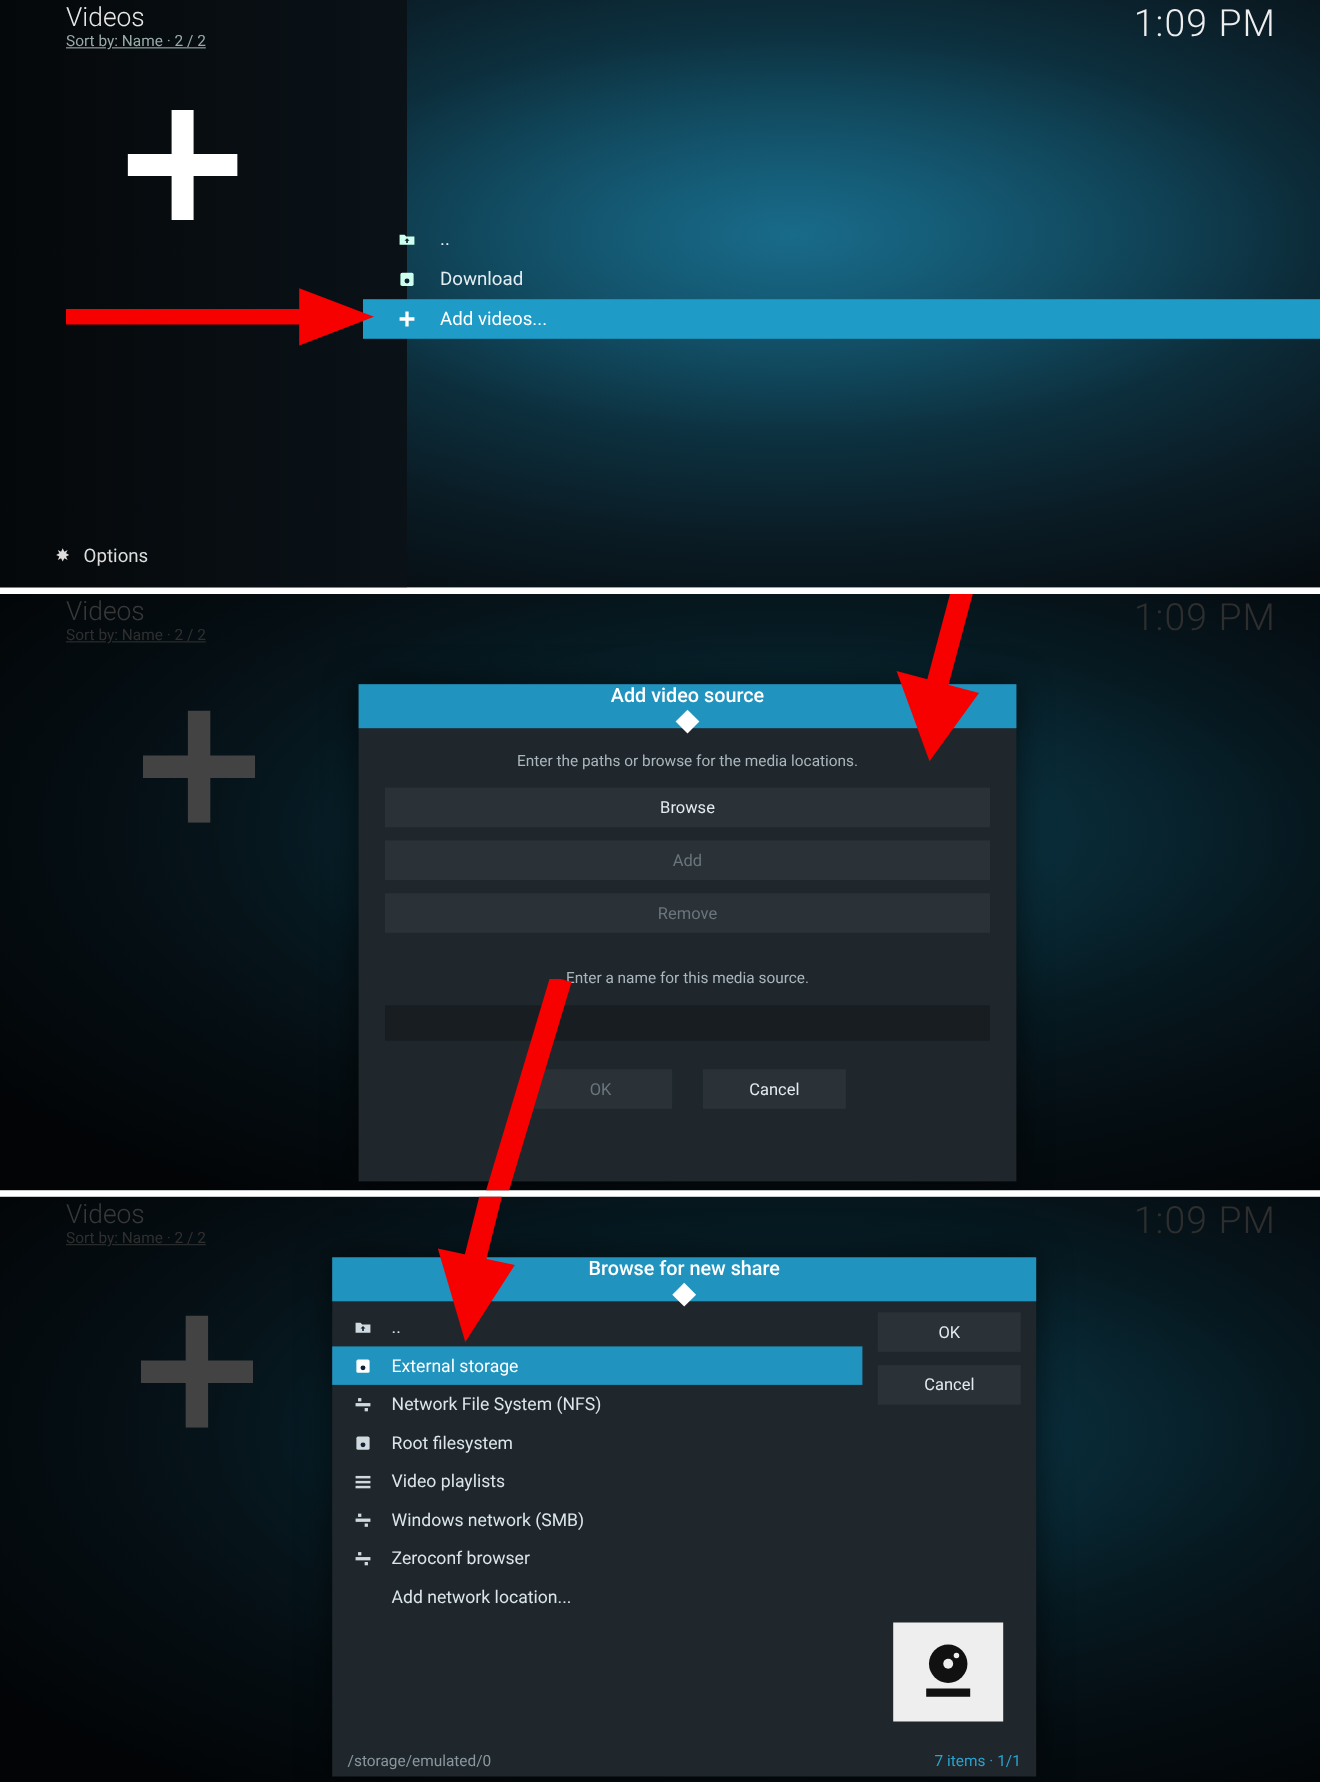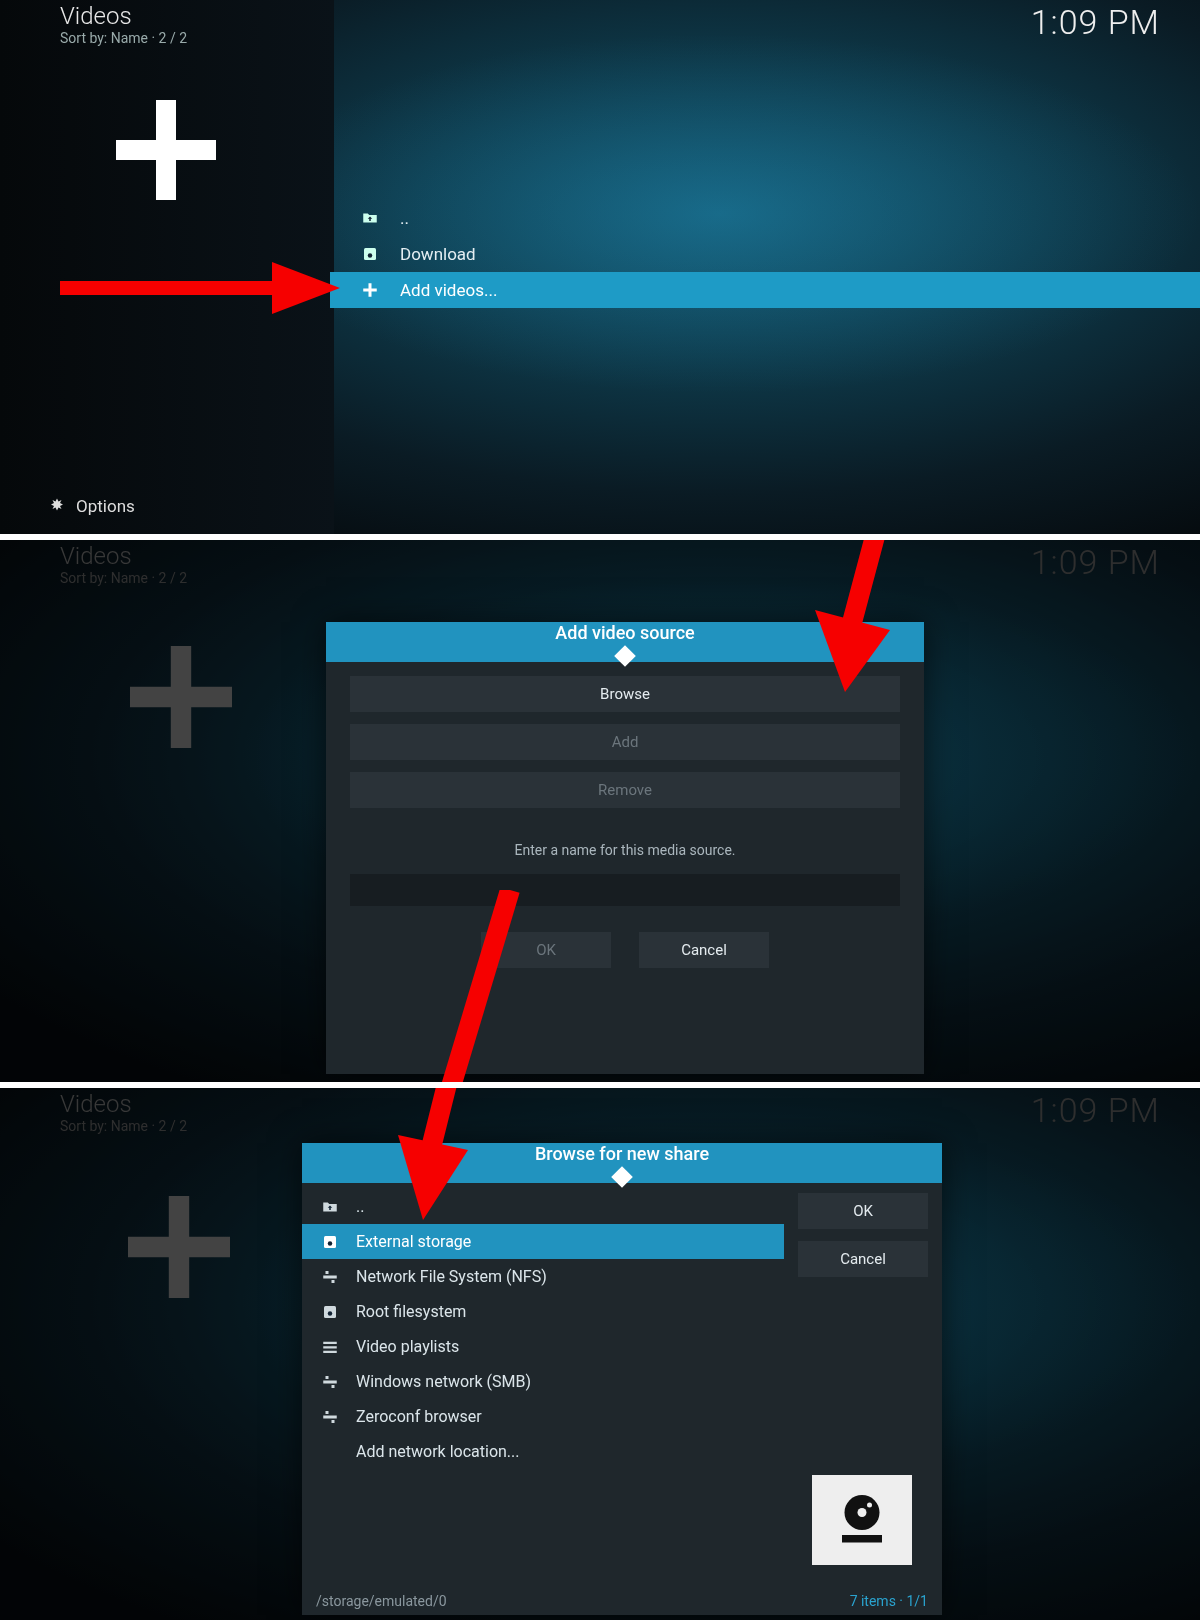--- a/index.html
+++ b/index.html
@@ -28,29 +28,29 @@
   .s3 { height: 538px; border-bottom: 2px solid #fff;}
   .gap { height: 6px; background:#fff; }
 
   
   .hdr {
     position: absolute; top: 2px; left: 60px; right: 40px;
     display:flex; justify-content:space-between; align-items:flex-start;
     color:#ccc;
   }
   .hdr .title { font-size: 24px; font-weight: 300; color:#e8e8e8; }
-  .hdr .sub { font-size: 14px; color:#9aa;}
+  .hdr .sub { font-size: 14px; color:#9aa;text-decoration:underline;}
   .hdr.dim .title { color:#666; }
   .hdr.dim .sub { color:#555; }
   .clock { font-size: 34px; font-weight: 300; color:#eee; letter-spacing:1px;text-align:right;}
   .hdr.dim .clock { color:#555; }
 
   
   .sidebar {
-    position:absolute; left:0; top:0; bottom:0; width:334px;
+    position:absolute; left:0; top:0; bottom:0; width:370px;
     background: linear-gradient(to right, #05080a 0%, #0a1218 100%);
     z-index:1;
   }
   .plus-big {
     position:absolute; left:116px; top:100px;
   }
   .plus-big.grey svg { fill:#7a7a7a; }
   .options {
     position:absolute; left:48px; bottom:18px;
     color:#ddd; font-size:17px; display:flex; align-items:center; gap:10px;
@@ -227,20 +227,21 @@
   <div class="dlg dlg1">
     <div class="dlg-hd">
       <span>Add video source</span>
       <span class="kodi-logo">
         <svg width="26" height="26" viewBox="0 0 24 24" fill="#fff">
             <path d="M12 2l10 10-10 10L2 12z"></path>
           </svg>
       </span>
     </div>
     <div class="dlg-body">
+      <div class="instr">Enter the paths or browse for the media locations.</div>
       <div class="src-row">
         <div class="btncol">
           <div class="dlg-btn">Browse</div>
           <div class="dlg-btn dim">Add</div>
           <div class="dlg-btn dim">Remove</div>
         </div>
       </div>
       <div class="instr" style="margin-top:34px;">Enter a name for this media source.</div>
       <div class="name-inp"></div>
       <div class="dlg-foot">

